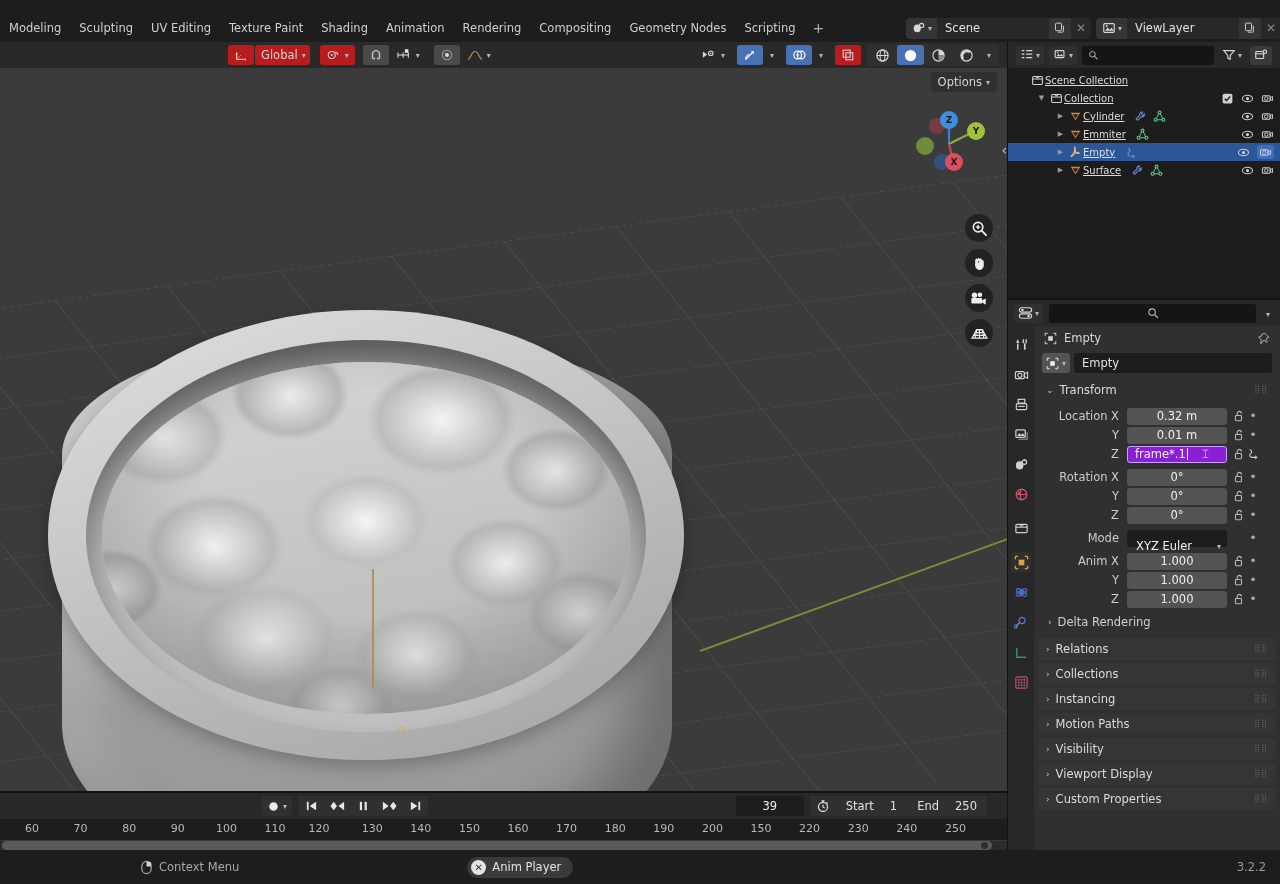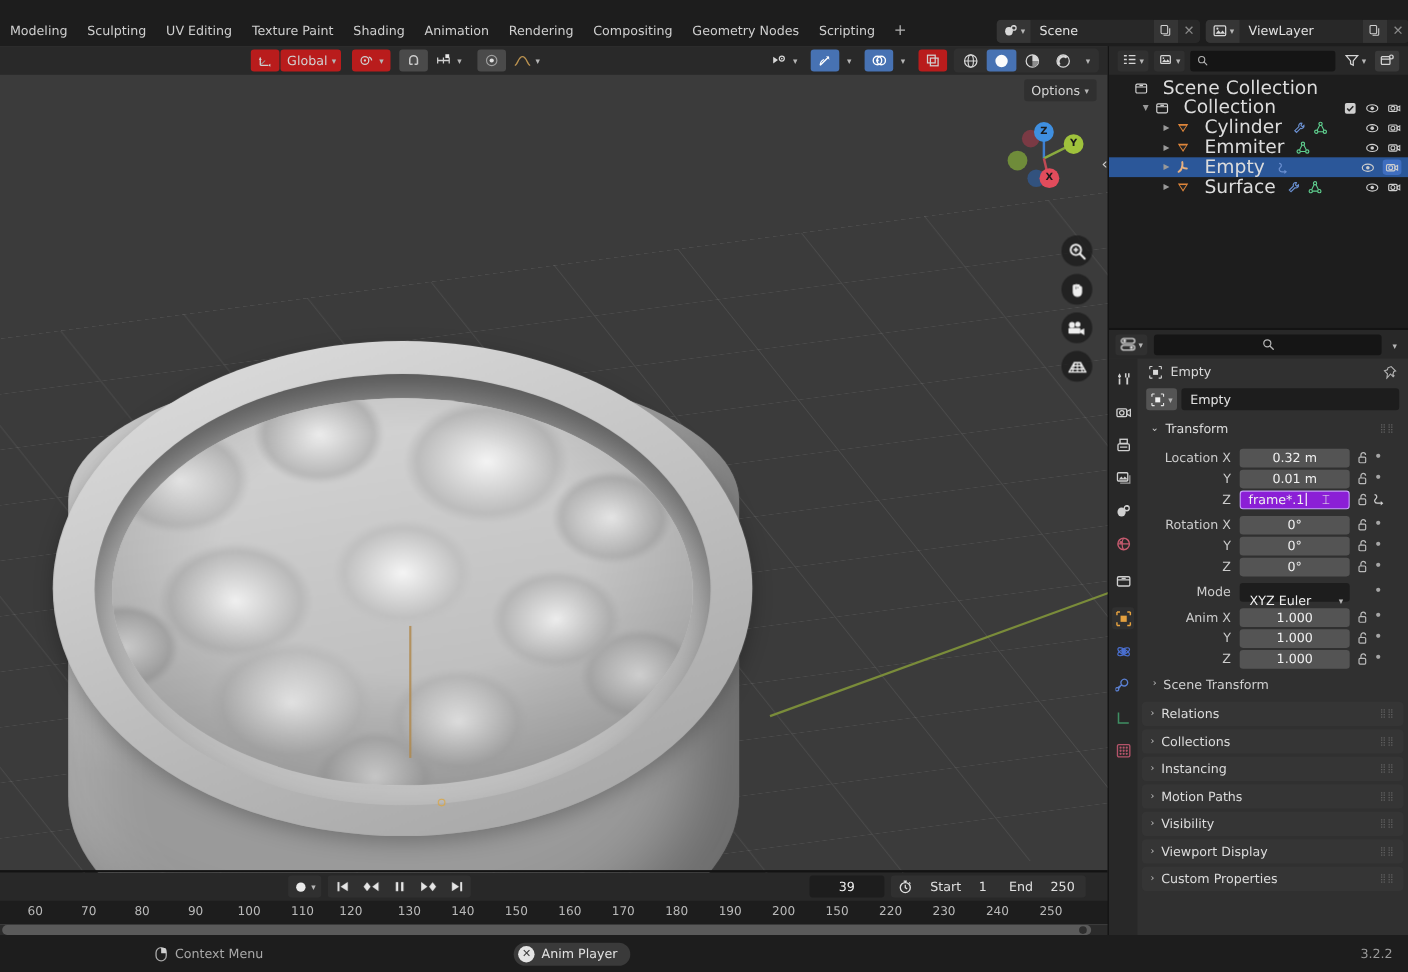--- a/index.html
+++ b/index.html
@@ -196,21 +196,21 @@
     display: flex; align-items: center; justify-content: center;
     width: 22px; height: 19px; background: #3a3a3a; border-radius: 3px;
   }
   .ol-rows { padding-top: 3px; }
   .ol-row {
     display: flex; align-items: center; height: 18px; position: relative;
     padding-right: 6px;
   }
   .ol-row.sel { background: #2b5799; }
   .ol-disc { width: 13px; text-align: center; color: #999; font-size: 7px; }
-  .ol-name { color: #dcdcdc; font-size: 17px; margin-left: 12px; white-space: nowrap; }
+  .ol-name { color: #dcdcdc; font-size: 10px; margin-left: 0; white-space: nowrap; text-decoration: underline; }
   .ol-right { margin-left: auto; display: flex; align-items: center; gap: 7px; }
   .ol-mods { display: flex; align-items: center; gap: 6px; margin-left: 10px; }
 
   
   .props {
     position: absolute; left: 1008px; top: 300px; width: 272px; height: 550px;
     background: #303030;
   }
   .props-header {
     display: flex; align-items: center; gap: 6px; height: 26px;
@@ -1106,21 +1106,21 @@
               <svg width="11" height="12" viewBox="0 0 12 13">
                 <path d="M3.5 6V3.8a2.3 2.3 0 0 1 4.6 0" stroke="#b9b9b9" stroke-width="1.2" fill="none"></path>
                 <rect x="1.6" y="6" width="6.6" height="5.6" rx="1" fill="none" stroke="#b9b9b9" stroke-width="1.2"></rect>
               </svg>
             </div>
           <div class="f-dot">•</div>
         </div>
 
         <div class="sub-hdr">
           <span style="font-size:9px;color:#c9c9c9">›</span>
-          <span>Scene Transform</span>
+          <span>Delta Rendering</span>
         </div>
       </div>
 
       <div id="propPanels" style="margin-top:6px">
           <div class="panel-hdr" style="margin-bottom: 3px;">
             <span style="font-size:9px;color:#c9c9c9">›</span>
             <span>Relations</span>
             <span class="grip">⣿⣿</span>
           </div>
           <div class="panel-hdr" style="margin-bottom: 3px;">

